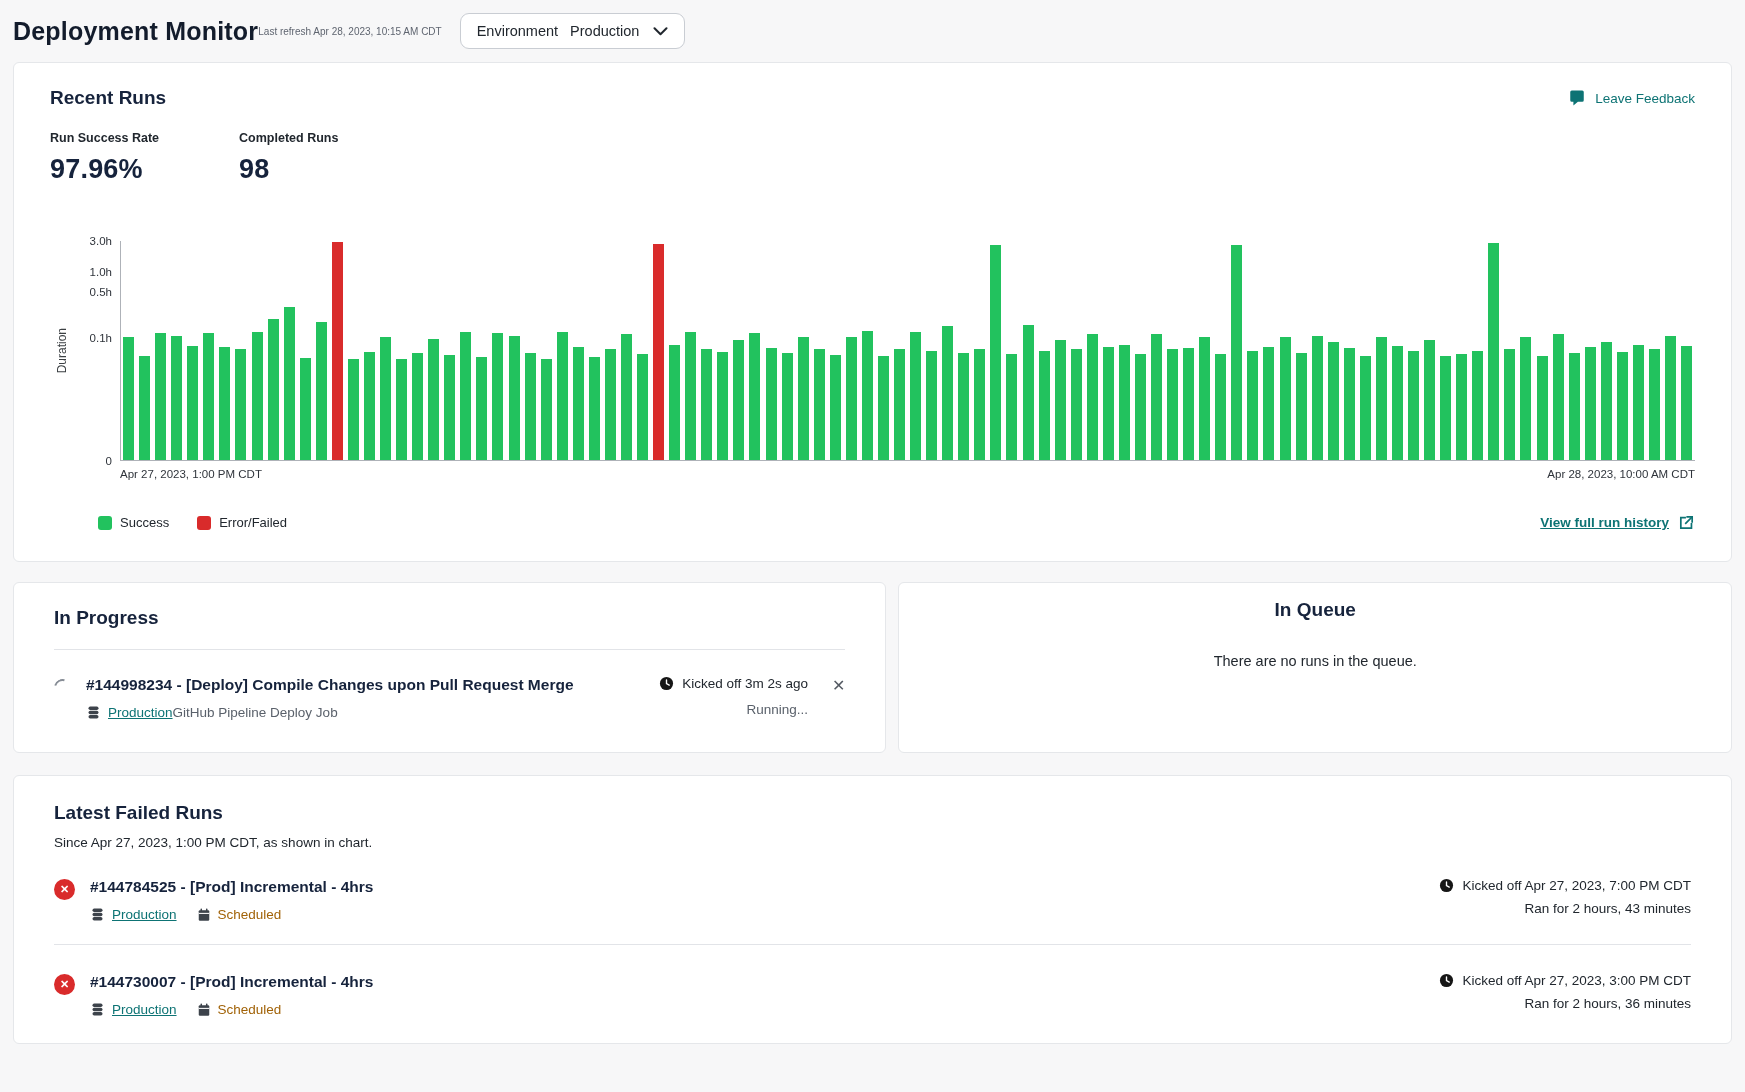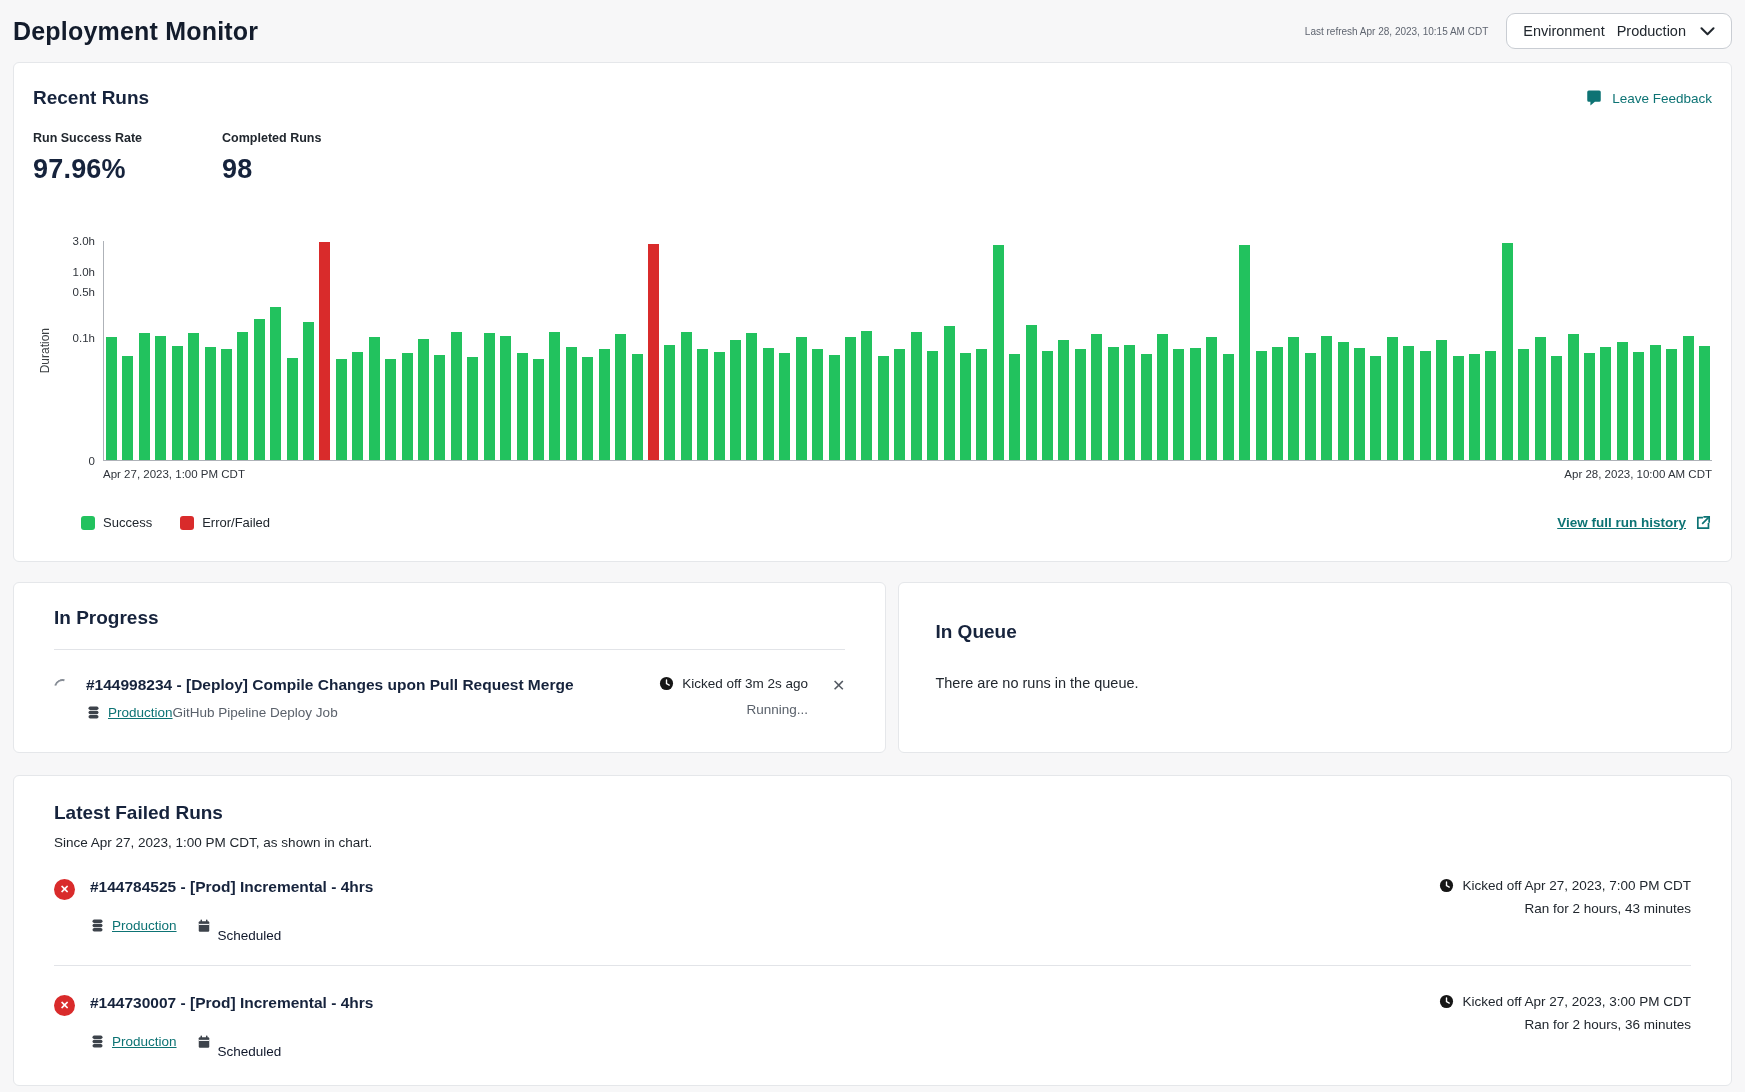--- a/index.html
+++ b/index.html
@@ -7,34 +7,34 @@
   body {
     width:1745px; height:1092px;
     background:#f7f7f8;
     font-family:"Liberation Sans", sans-serif;
     color:#21272e;
     overflow:hidden;
   }
   .page { padding:0 13px; }
 
   
-  .topbar { height:62px; display:flex; align-items:center; justify-content:space-between; }
+  .topbar { height:62px; display:flex; align-items:center; }
   .page-title { font-size:25px; font-weight:700; color:#131c2c; margin:0; letter-spacing:.2px; }
   .topbar-right { display:flex; align-items:center; gap:18px; }
   .last-refresh { font-size:10px; color:#5f6570; }
   .env-select {
     display:flex; align-items:center; gap:12px;
     background:#fff; border:1px solid #c9cdd3; border-radius:9px;
     padding:9px 16px; font-size:14.5px; color:#21272e; cursor:pointer;
   }
   .env-select .chev { display:flex; margin-left:2px; }
 
   
   .card { background:#fff; border:1px solid #e5e7ea; border-radius:6px; }
-  .card-recent { padding:24px 19px 30px; margin-bottom:20px; }
+  .card-recent { padding:24px 36px 30px; margin-bottom:20px; }
   .section-title { font-size:19px; font-weight:700; color:#16233c; margin:0; }
   .card-head { display:flex; justify-content:space-between; align-items:center; }
   .feedback { display:flex; align-items:center; gap:9px; color:#0d7374; font-size:13.5px; cursor:pointer; }
 
   
   .metrics { display:flex; gap:80px; margin-top:22px; }
   .metric-label { font-size:12.5px; font-weight:700; color:#21272e; }
   .metric-value { font-size:27px; font-weight:700; color:#16233c; margin-top:9px; letter-spacing:.2px; }
 
   
@@ -54,36 +54,36 @@
   .chart-footer { display:flex; justify-content:space-between; align-items:center; margin-top:34px; margin-left:48px; }
   .legend { display:flex; gap:28px; }
   .legend-item { display:flex; align-items:center; gap:8px; font-size:13px; color:#21272e; }
   .swatch { width:14px; height:14px; border-radius:3px; }
   .history-link { display:flex; align-items:center; gap:9px; color:#0d7374; cursor:pointer; }
   .history-link .lbl { font-size:13.5px; font-weight:700; text-decoration:underline; }
 
   
   .row-cards { display:flex; gap:12px; margin-bottom:22px; }
   .card-progress { flex:1.042; padding:24px 40px 32px; }
-  .card-queue { flex:1; padding:38px 36px 32px; }
+  .card-queue { flex:1; padding:16px 36px 32px;text-align:center; }
   .divider { height:1px; background:#e2e4e8; margin-top:20px; }
 
   .run-row { display:flex; margin-top:26px; align-items:flex-start; }
   .spinner {
     width:17px; height:17px; border-radius:50%;
     border:2px solid transparent; border-top-color:#878d96;
     transform:rotate(-30deg); margin-top:3px; flex:none;
   }
   .run-main { margin-left:15px; flex:1; min-width:0; }
   .run-title { font-size:15.5px; font-weight:700; color:#16233c; }
   .run-meta { display:flex; align-items:center; margin-top:11px; font-size:13.5px; }
   .meta-icon { display:flex; margin-right:7px; color:#3d434b; }
   .env-link { color:#0d7374; text-decoration:underline; cursor:pointer; }
   .job-name { color:#5a616b; }
-  .trigger { color:#0f172a;margin-top:21px; }
+  .trigger { color:#a16207; }
   .meta-gap { width:20px; }
   .run-right { text-align:right; margin-left:20px; flex:none; }
   .kicked { display:flex; align-items:center; justify-content:flex-end; gap:8px; font-size:13.5px; color:#21272e; }
   .running { margin-top:11px; font-size:13.5px; color:#5a616b; }
   .ranfor { margin-top:8px; font-size:13.5px; color:#21272e; }
   .close-x { margin-left:24px; font-size:16px; color:#545a63; cursor:pointer; line-height:1; margin-top:2px; flex:none; }
   .queue-text { margin-top:32px; font-size:14.5px; color:#21272e; }
 
   
   .card-failed { padding:26px 40px 26px; }

